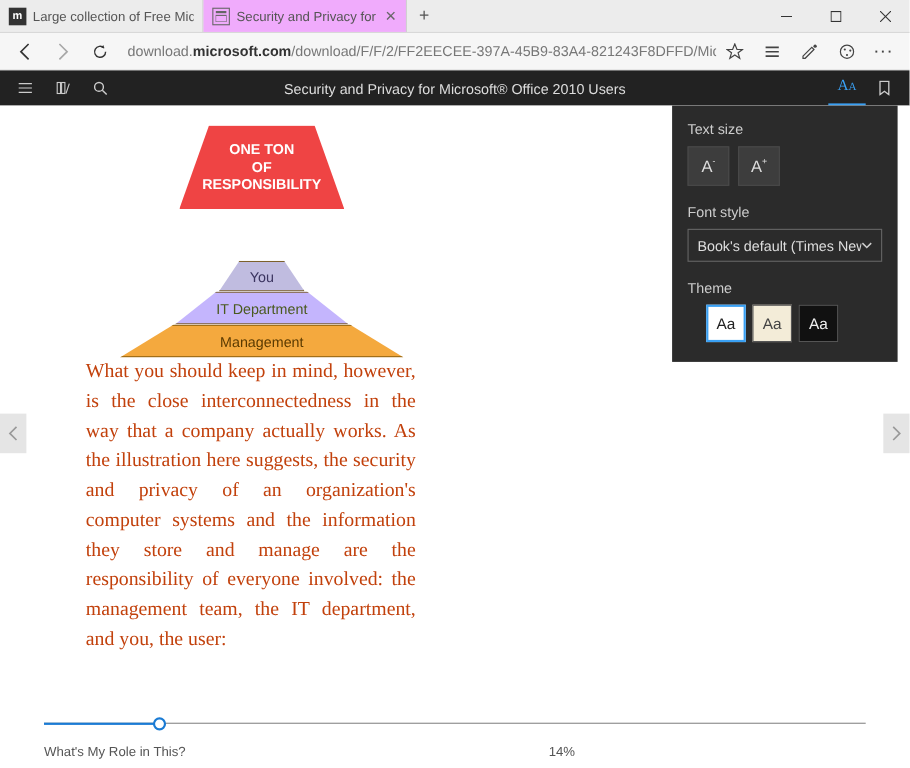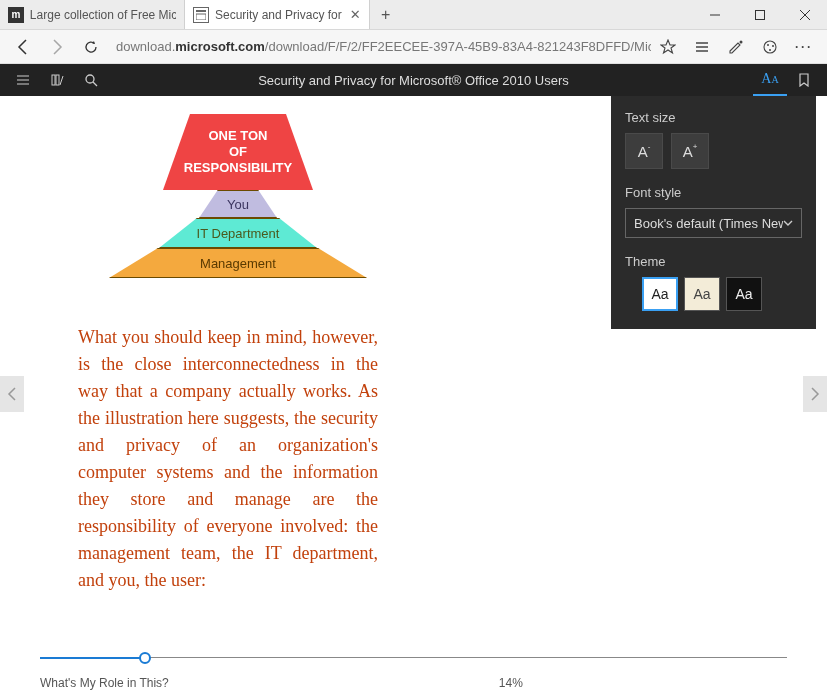--- a/index.html
+++ b/index.html
@@ -1,21 +1,21 @@
 <!DOCTYPE html>
 <html><head>
 <meta charset="utf-8">
 <style>
   * { box-sizing: border-box; margin: 0; padding: 0; }
   body { font-family: "Segoe UI", Arial, sans-serif; font-size: 12px; background: #fff; width: 827px; height: 698px; overflow: hidden; position: relative; }
   
   
   .titlebar { height: 30px; background: #ececec; display: flex; align-items: stretch; border-bottom: 1px solid #d8d8d8; }
   .tab { display: flex; align-items: center; padding: 0 8px; border-right: 1px solid #d0d0d0; max-width: 185px; overflow: hidden; white-space: nowrap; color: #555; font-size: 12px; }
-  .tab.active { background: #ffffff; }
+  .tab.active { background: #f0abfc; }
   .tab .favicon { width: 16px; height: 16px; display: inline-flex; align-items: center; justify-content: center; margin-right: 6px; background: #333; color: #fff; font-size: 10px; font-weight: bold; }
   .tab .ficon { width: 16px; height: 16px; border: 1px solid #666; margin-right: 6px; display: flex; align-items: center; justify-content: center; }
   .tab .close { margin-left: 8px; font-size: 13px; color: #666; }
   .tab-label { overflow: hidden; text-overflow: clip; }
   .newtab { width: 32px; display: flex; align-items: center; justify-content: center; color: #555; font-size: 16px; }
   .winbtns { margin-left: auto; display: flex; }
   .winbtn { width: 45px; display: flex; align-items: center; justify-content: center; color: #333; font-size: 11px; }
   
   
   .addrbar { height: 34px; background: #f6f6f6; display: flex; align-items: center; padding: 0 6px; border-bottom: 1px solid #e0e0e0; }
@@ -35,23 +35,23 @@
   .content { position: absolute; top: 96px; left: 0; right: 0; bottom: 36px; background: #fff; }
   .pagenav { position: absolute; top: 280px; width: 24px; height: 36px; background: #e5e5e5; color: #888; display: flex; align-items: center; justify-content: center; }
   .pagenav.left { left: 0; }
   .pagenav.right { right: 0; }
   
   .page { padding: 18px 40px 0 78px; width: 440px; }
   
   
   .pyramid { position: relative; width: 260px; height: 200px; margin: 0 auto 10px 30px; }
   .hat { position: absolute; top: 0; left: 50%; transform: translateX(-50%); width: 150px; height: 76px; background: #ef4444; color: #fff; font-size: 13px; font-weight: bold; text-align: center; display: flex; flex-direction: column; align-items: center; justify-content: center; clip-path: polygon(18% 0, 82% 0, 100% 100%, 0 100%); line-height: 1.25; }
-  .pyr-row { position: absolute; left: 50%; transform: translateX(-50%); text-align: center; font-size: 13px; display: flex; align-items: center; justify-content: center; border: 1px solid #6b4a00; }
+  .pyr-row { position: absolute; left: 50%; transform: translateX(-50%); text-align: center; font-size: 13px; display: flex; align-items: center; justify-content: center; border: 1px solid #6b4a00; margin-top: 47px; }
   .pyr1 { top: 76px; width: 78px; height: 28px; background: #c0bce0; color: #3b3560; clip-path: polygon(24% 0, 76% 0, 100% 100%, 0 100%); }
-  .pyr2 { top: 104px; width: 158px; height: 30px; background: #5eead4; color: #4a5a1f; clip-path: polygon(24% 0, 76% 0, 100% 100%, 0 100%); }
+  .pyr2 { top: 104px; width: 158px; height: 30px; background: #c4b5fd; color: #4a5a1f; clip-path: polygon(24% 0, 76% 0, 100% 100%, 0 100%); }
   .pyr3 { top: 134px; width: 258px; height: 30px; background: #f4a93e; color: #5a3a00; clip-path: polygon(19% 0, 81% 0, 100% 100%, 0 100%); }
   
   .bodytext { font-family: "Times New Roman", Times, serif; font-size: 18px; line-height: 1.5; color: #c2410c; text-align: justify; width: 300px; }
   
   
   .panel { position: absolute; top: 0; right: 11px; width: 205px; background: #2b2b2b; color: #ddd; padding: 14px 14px 18px 14px; font-size: 13px; }
   .panel-label { margin-bottom: 8px; font-size: 13px; color: #ccc; }
   .sizebtns { display: flex; gap: 8px; margin-bottom: 16px; }
   .sizebtn { width: 38px; height: 36px; background: #3d3d3d; color: #ddd; display: flex; align-items: center; justify-content: center; border: 1px solid #4a4a4a; font-size: 15px; position: relative; }
   .sizebtn .sup { font-size: 8px; position: relative; top: -5px; }

